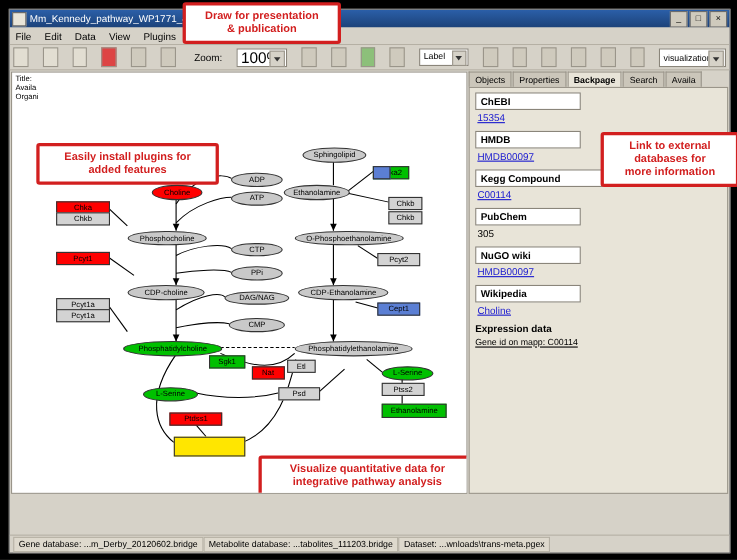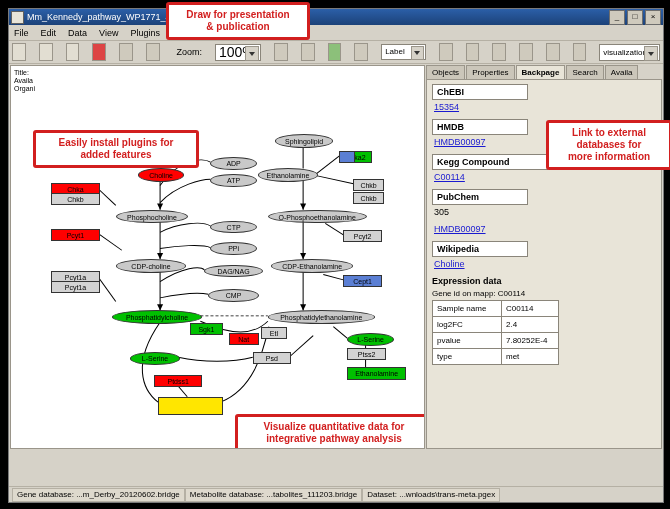--- a/index.html
+++ b/index.html
@@ -95,21 +95,21 @@
     flex:1;background:#e8e4d8;border:1px solid #9a958a;overflow:hidden;
     padding:4px 5px;font-size:9px;
   }
   .dbcard{
     background:#fff;border:1px solid #8a857a;padding:2px 4px;font-weight:bold;
     font-size:9px;width:86px;margin-bottom:2px;
   }
   .dbval{font-size:9px;margin:0 0 7px 2px;}
   .dblink{color:#1a1ad0;text-decoration:underline;}
   .exprhdr{font-weight:bold;font-size:9px;margin:4px 0 3px 0;}
-  .geneid{font-size:8px;margin-bottom:2px;}
+  .geneid{font-size:8px;margin-bottom:20px;text-decoration:underline;}
   table.expr{border-collapse:collapse;font-size:8px;background:#fff;}
   table.expr td{border:1px solid #8a857a;padding:1px 4px;height:13px;}
   table.expr td.k{width:60px;}
   table.expr td.v{width:48px;}
   
   .statusbar{
     height:15px;background:#d6d2c8;border-top:1px solid #b5b0a4;
     display:flex;align-items:center;font-size:8px;padding-left:3px;margin-top:36px;
   }
   .statusbar .seg{border:1px solid #b5b0a4;padding:0 4px;line-height:12px;background:#ded9cd;}
@@ -322,52 +322,33 @@
         </div>
 
         <div class="dbcard" style="width:106px;">Kegg Compound</div>
         <div class="dbval">
           <a class="dblink" href="#">C00114</a>
         </div>
 
         <div class="dbcard">PubChem</div>
         <div class="dbval">305</div>
 
+        <div class="dbcard">NuGO wiki</div>
         <div class="dbval">
           <a class="dblink" href="#">HMDB00097</a>
         </div>
 
         <div class="dbcard">Wikipedia</div>
         <div class="dbval">
           <a class="dblink" href="#">Choline</a>
         </div>
 
         <div class="exprhdr">Expression data</div>
         <div class="geneid">Gene id on mapp: C00114</div>
 
-        <table class="expr">
-          <tbody>
-              <tr>
-            <td class="k">Sample name</td>
-            <td class="v">C00114</td>
-          </tr>
-          <tr>
-            <td class="k">log2FC</td>
-            <td class="v">2.4</td>
-          </tr>
-          <tr>
-            <td class="k">pvalue</td>
-            <td class="v">7.80252E-4</td>
-          </tr>
-          <tr>
-            <td class="k">type</td>
-            <td class="v">met</td>
-          </tr>
-        </tbody>
-          </table>
 
       </div>
     </div>
   </div>
 
   <div class="statusbar">
     <span class="seg">Gene database: ...m_Derby_20120602.bridge</span>
     <span class="seg">Metabolite database: ...tabolites_111203.bridge</span>
     <span class="seg">Dataset: ...wnloads\trans-meta.pgex</span>
   </div>

